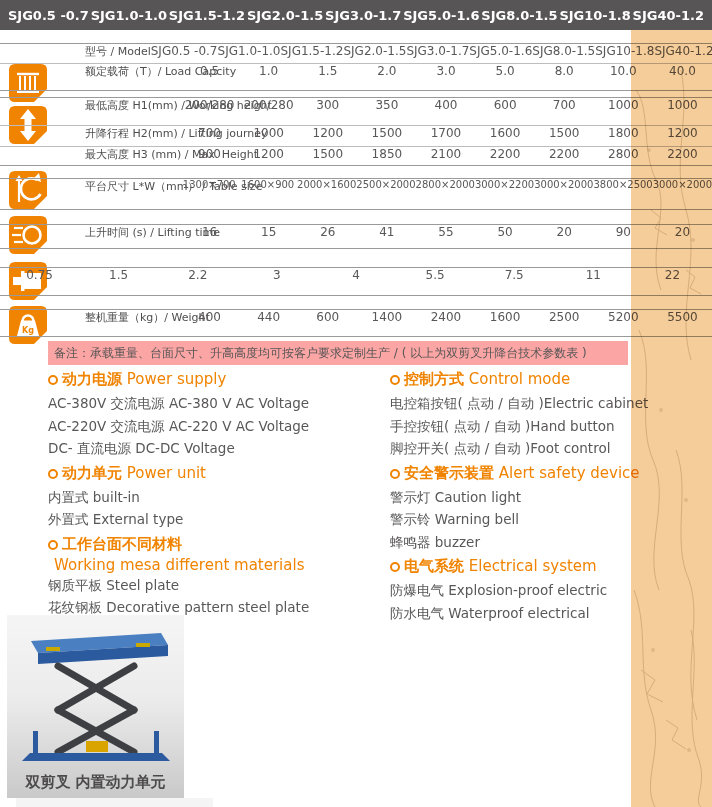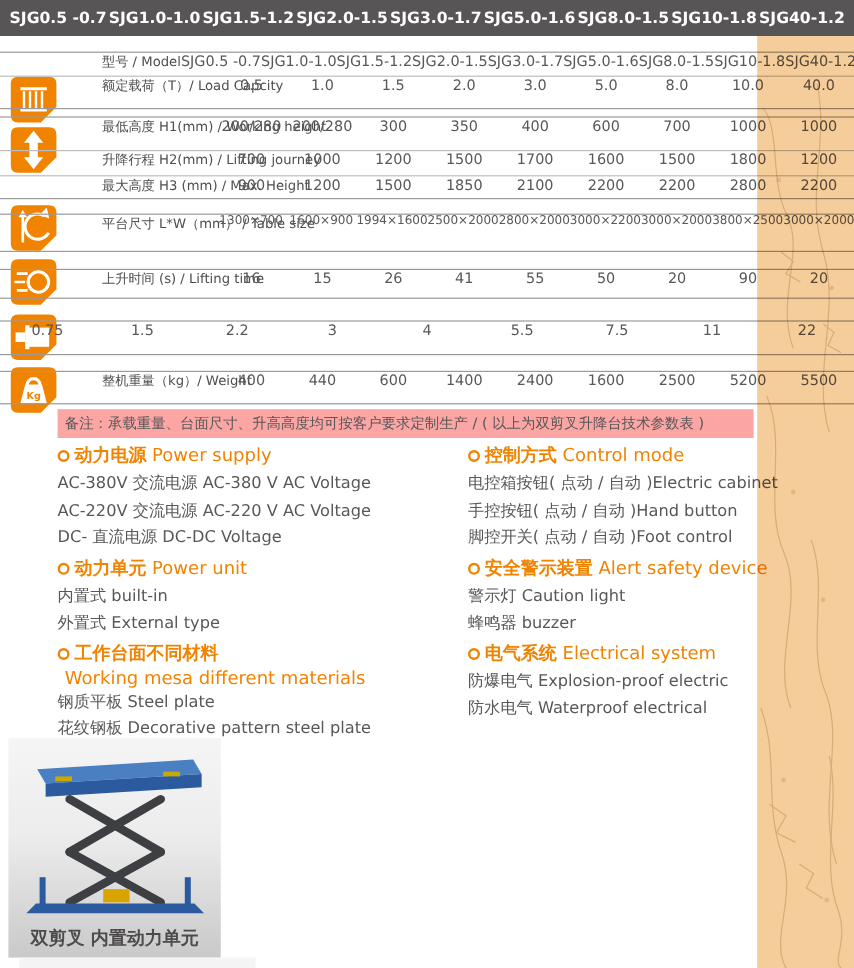--- a/index.html
+++ b/index.html
@@ -196,21 +196,21 @@
             <div class="tcell">2200</div>
           </div>
       </div>
     </div>
     <div class="tgroup mt12">
       <div class="trow h30 small-cells">
         <div class="tlabel">平台尺寸 L*W（mm） / Table size</div>
         <div class="tcells">
             <div class="tcell">1300×700</div>
             <div class="tcell">1600×900</div>
-            <div class="tcell">1994×1600</div>
+            <div class="tcell">2000×1600</div>
             <div class="tcell">2500×2000</div>
             <div class="tcell">2800×2000</div>
             <div class="tcell">3000×2200</div>
             <div class="tcell">3000×2000</div>
             <div class="tcell">3800×2500</div>
             <div class="tcell">3000×2000</div>
           </div>
       </div>
     </div>
     <div class="tgroup mt14">
@@ -296,20 +296,21 @@
       <div>
           <div class="fitem">电控箱按钮( 点动 / 自动 )Electric cabinet</div>
           <div class="fitem">手控按钮( 点动 / 自动 )Hand button</div>
           <div class="fitem">脚控开关( 点动 / 自动 )Foot control</div>
         </div>
       <div class="fheading">
         <span class="ring"></span><span class="zh">安全警示装置</span><span class="en"> Alert safety device</span>
       </div>
       <div>
           <div class="fitem">警示灯 Caution light</div>
+          <div class="fitem">警示铃 Warning bell</div>
           <div class="fitem">蜂鸣器 buzzer</div>
         </div>
       <div class="fheading">
         <span class="ring"></span><span class="zh">电气系统</span><span class="en"> Electrical system</span>
       </div>
       <div>
           <div class="fitem">防爆电气 Explosion-proof electric</div>
           <div class="fitem">防水电气   Waterproof electrical</div>
         </div>
     </div>

